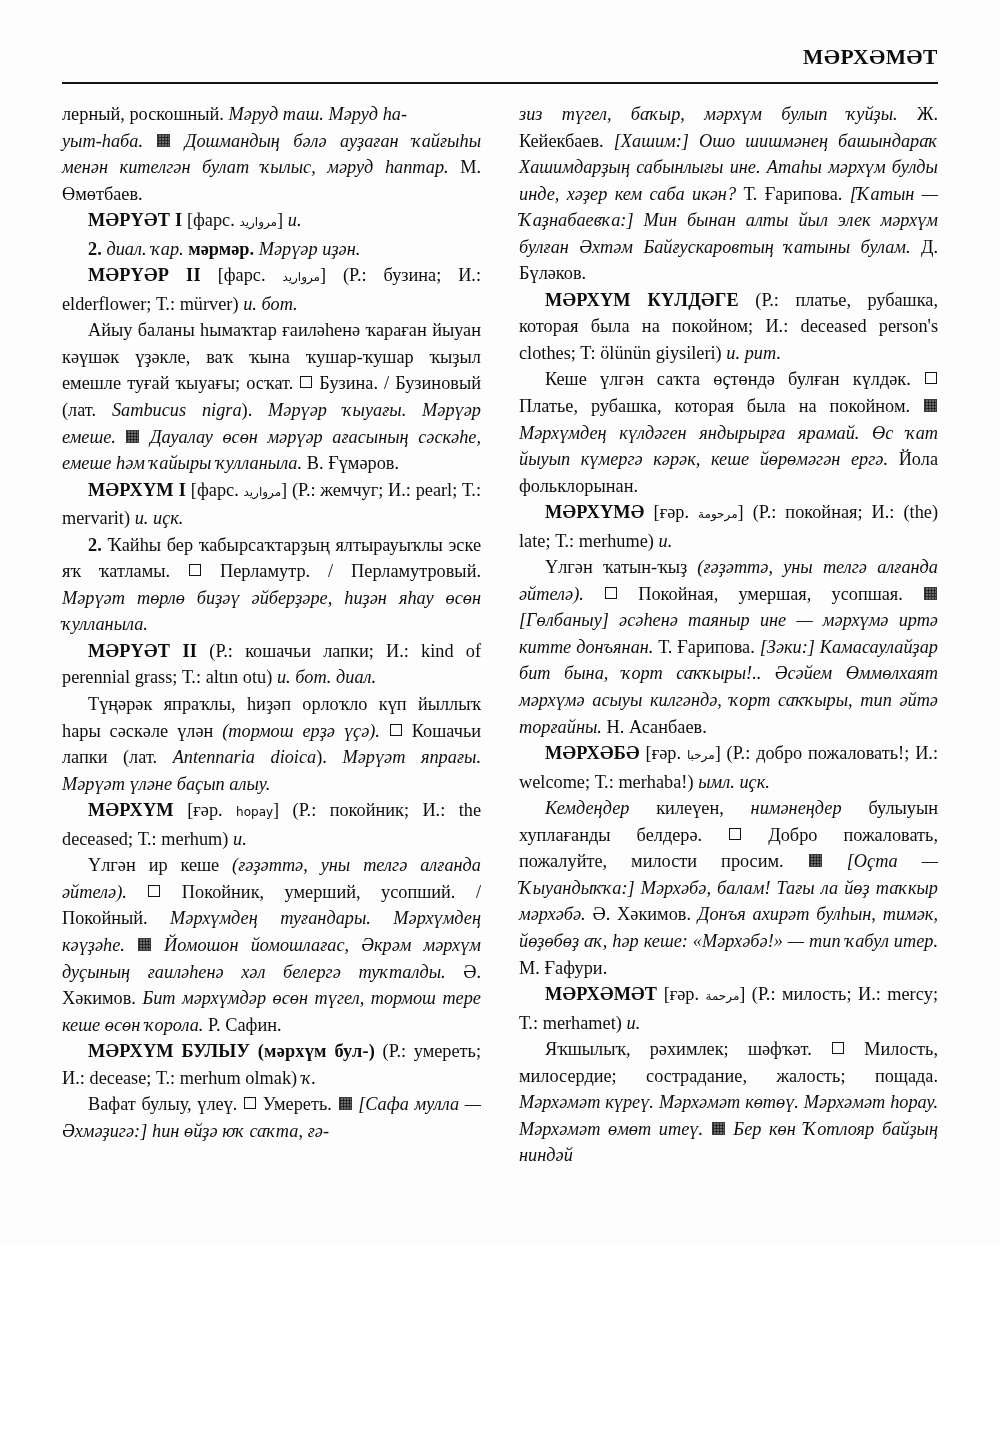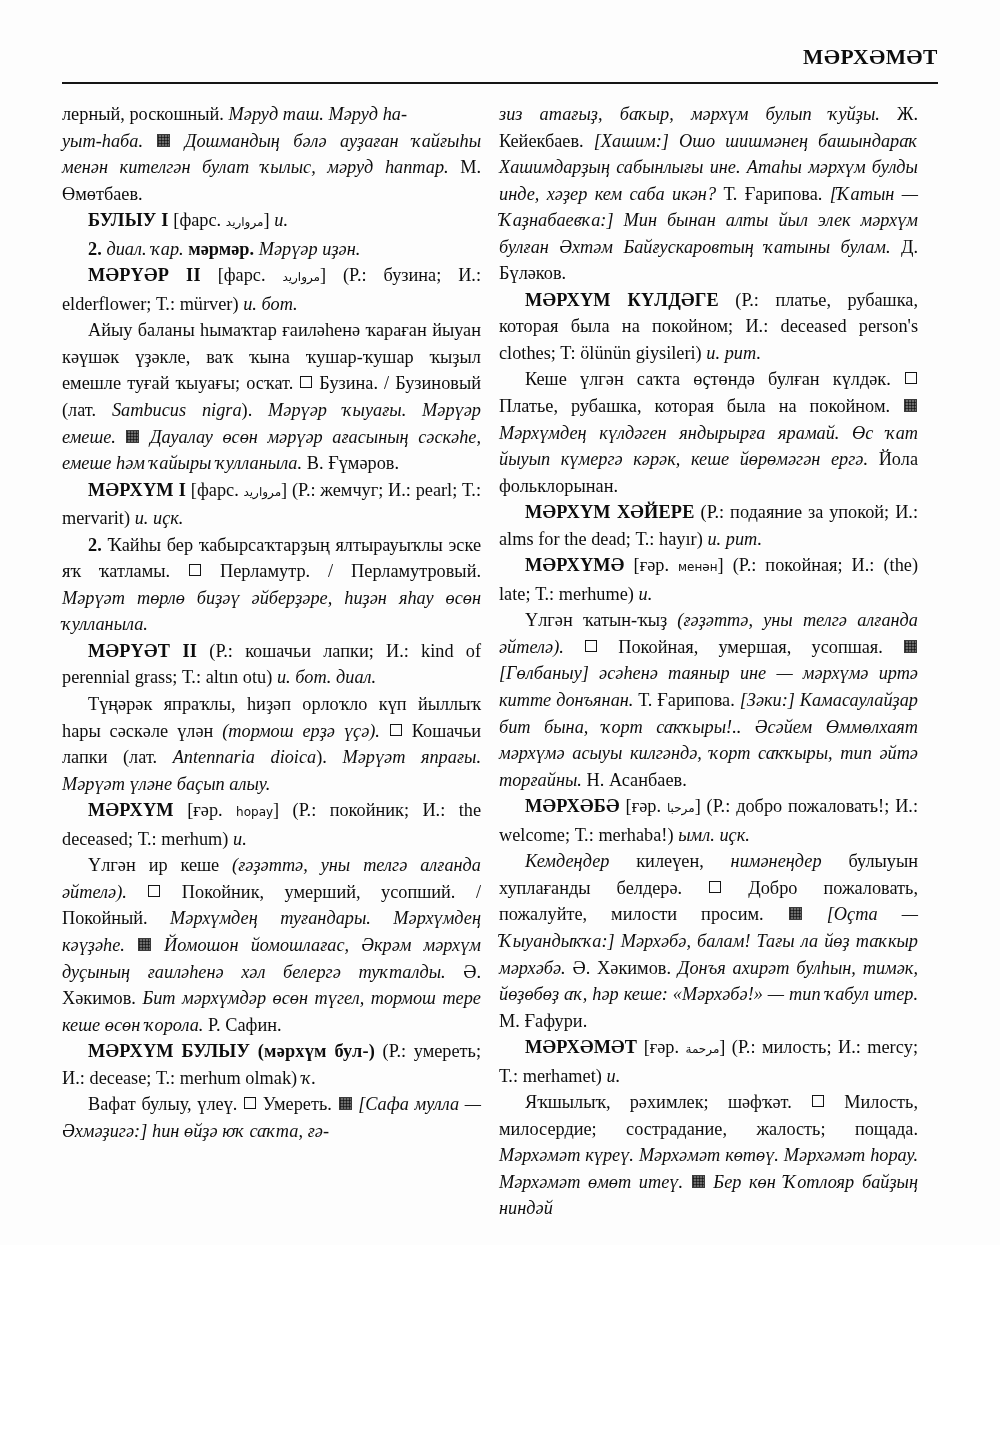--- a/index.html
+++ b/index.html
@@ -44,21 +44,21 @@
     border-top: 2.1px solid #151515;
   }
 
   
   .columns {
     position: absolute;
     left: 62px;
     top: 101px;
     width: 876px;
     display: flex;
-    gap: 18px;
+    gap: 38px;
   }
   .col {
     width: 419px;
     flex: 0 0 419px;
   }
 
   .para {
     margin: 0;
     font-size: 18.3px;
     line-height: 26.55px;
@@ -141,21 +141,21 @@
     <div class="running-head">МӘРХӘМӘТ</div>
     <div class="head-rule"></div>
   </div>
 
   <div class="columns">
 
     <div class="col">
 
       <p class="para cont">лepный, роскошный. <span class="it">Мәруд таш. Мәруд hа-<br>уыт-hаба.</span> <span class="sq-fill"></span> <span class="it">Дошмандың бәлә ауҙаған ҡайғыhы менән кителгән булат ҡылыс, мәруд hаптар.</span> М. Өмөтбаев.</p>
 
-      <p class="para entry"><span class="hw">БУЛЫУ I</span> [фарс. <span class="ar">مروارید</span>] <span class="it">и.</span></p>
+      <p class="para entry"><span class="hw">МӘРҮӘТ I</span> [фарс. <span class="ar">مروارید</span>] <span class="it">и.</span></p>
 
 
       <p class="para entry"><span class="numb">2.</span> <span class="it">диал. ҡар.</span> <span class="sub">мәрмәр.</span> <span class="it">Мәрүәр иҙән.</span></p>
 
       <p class="para entry"><span class="hw">МӘРҮӘР II</span> [фарс. <span class="ar">مروارید</span>] (Р.: бузина; И.: elderflower; Т.: mürver) <span class="it">и. бот.</span></p>
 
       <p class="para entry">Айыу баланы hымаҡтар ғаиләhенә ҡараған йыуан кәүшәк үҙәкле, ваҡ ҡына ҡушар-ҡушар ҡыҙыл емешле туғай ҡыуағы; осҡат. <span class="sq-open"></span> Бузина. / Бузиновый (лат. <span class="it">Sambucus nigra</span>). <span class="it">Мәрүәр ҡыуағы. Мәрүәр емеше.</span> <span class="sq-fill"></span> <span class="it">Дауалау өсөн мәрүәр ағасының сәскәhе, емеше hәм ҡайыры ҡулланыла.</span> В. Ғүмәров.</p>
 
       <p class="para entry"><span class="hw">МӘРХҮМ I</span> [фарс. <span class="ar">مروارید</span>] (Р.: жемчуг; И.: pearl; Т.: mervarit) <span class="it">и. иҫк.</span></p>
 
@@ -171,30 +171,29 @@
       <p class="para entry">Үлгән ир кеше <span class="it">(ғәҙәттә, уны телгә алғанда әйтелә).</span> <span class="sq-open"></span> Покойник, умерший, усопший. / Покойный. <span class="it">Мәрхүмдең туғандары. Мәрхүмдең кәүҙәhе.</span> <span class="sq-fill"></span> <span class="it">Йомошон йомошлағас, Әкрәм мәрхүм дуҫының ғаиләhенә хәл белергә туҡталды.</span> Ә. Хәкимов. <span class="it">Бит мәрхүмдәр өсөн түгел, тормош тере кеше өсөн ҡорола.</span> Р. Сафин.</p>
 
       <p class="para entry"><span class="hw">МӘРХҮМ БУЛЫУ (мәрхүм бул-)</span> (Р.: умереть; И.: decease; Т.: merhum olmak) <span class="it">ҡ.</span></p>
 
       <p class="para entry">Вафат булыу, үлеү. <span class="sq-open"></span> Умереть. <span class="sq-fill"></span> <span class="it">[Сафа мулла — Әхмәҙигә:] hин өйҙә юҡ саҡта, ғә-</span></p>
 
     </div>
 
     <div class="col">
 
-      <p class="para cont"><span class="it">зиз атағыҙ, баҡыр, мәрхүм булып ҡуйҙы.</span> Ж. Кейекбаев. <span class="it">[Хашим:] Ошо шишмәнең башындараҡ Хашимдарҙың сабынлығы ине. Атаhы мәрхүм булды инде, хәҙер кем саба икән?</span> Т. Ғарипова. <span class="it">[Ҡатын — Ҡаҙнабаевҡа:] Мин бынан алты йыл элек мәрхүм булған Әхтәм Байғускаровтың ҡатыны булам.</span> Д. Бүләков.</p>
+      <p class="para cont"><span class="it">зиз түгел, баҡыр, мәрхүм булып ҡуйҙы.</span> Ж. Кейекбаев. <span class="it">[Хашим:] Ошо шишмәнең башындараҡ Хашимдарҙың сабынлығы ине. Атаhы мәрхүм булды инде, хәҙер кем саба икән?</span> Т. Ғарипова. <span class="it">[Ҡатын — Ҡаҙнабаевҡа:] Мин бынан алты йыл элек мәрхүм булған Әхтәм Байғускаровтың ҡатыны булам.</span> Д. Бүләков.</p>
 
       <p class="para entry"><span class="hw">МӘРХҮМ КҮЛДӘГЕ</span> (Р.: платье, рубашка, которая была на покойном; И.: deceased person's clothes; T: ölünün giysileri) <span class="it">и. рит.</span></p>
 
       <p class="para entry">Кеше үлгән саҡта өҫтөндә булған күлдәк. <span class="sq-open"></span> Платье, рубашка, которая была на покойном. <span class="sq-fill"></span> <span class="it">Мәрхүмдең күлдәген яндырырға ярамай. Өс ҡат йыуып күмергә кәрәк, кеше йөрөмәгән ергә.</span> Йола фольклорынан.</p>
 
-      <p class="para entry"><span class="hw">МӘРХҮМ ХӘЙЕРЕ</span> (Р.: подаяние за упокой; И.: alms for the dead; Т.: hayır) <span class="it">и. рит.</span></p>
-
-
-      <p class="para entry"><span class="hw">МӘРХҮМӘ</span> [ғәр. <span class="ar">менән</span>] (Р.: покойная; И.: (the) late; Т.: merhume) <span class="it">и.</span></p>
+
+
+      <p class="para entry"><span class="hw">МӘРХҮМӘ</span> [ғәр. <span class="ar">مرحومة</span>] (Р.: покойная; И.: (the) late; Т.: merhume) <span class="it">и.</span></p>
 
       <p class="para entry">Үлгән ҡатын-ҡыҙ <span class="it">(ғәҙәттә, уны телгә алғанда әйтелә).</span> <span class="sq-open"></span> Покойная, умершая, усопшая. <span class="sq-fill"></span> <span class="it">[Гөлбаныу] әсәhенә таяныр ине — мәрхүмә иртә китте донъянан.</span> Т. Ғарипова. <span class="it">[Зәки:] Камасаулайҙар бит бына, ҡорт саҡҡыры!.. Әсәйем Өммөлхаят мәрхүмә асыуы килгәндә, ҡорт саҡҡыры, тип әйтә торғайны.</span> Н. Асанбаев.</p>
 
       <p class="para entry"><span class="hw">МӘРХӘБӘ</span> [ғәр. <span class="ar">مرحبا</span>] (Р.: добро пожаловать!; И.: welcome; Т.: merhaba!) <span class="it">ымл. иҫк.</span></p>
 
       <p class="para entry"><span class="it">Кемдеңдер</span> килеүен, <span class="it">нимәнеңдер</span> булыуын хуплағанды белдерә. <span class="sq-open"></span> Добро пожаловать, пожалуйте, милости просим. <span class="sq-fill"></span> <span class="it">[Оҫта — Ҡыуандыҡҡа:] Мәрхәбә, балам! Тағы ла йөҙ таҡкыр мәрхәбә.</span> Ә. Хәкимов. <span class="it">Донъя ахирәт булhын, тимәк, йөҙөбөҙ аҡ, hәр кеше: «Мәрхәбә!» — тип ҡабул итер.</span> М. Ғафури.</p>
 
       <p class="para entry"><span class="hw">МӘРХӘМӘТ</span> [ғәр. <span class="ar">مرحمة</span>] (Р.: милость; И.: mercy; Т.: merhamet) <span class="it">и.</span></p>
 
       <p class="para entry">Яҡшылыҡ, рәхимлек; шәфҡәт. <span class="sq-open"></span> Милость, милосердие; сострадание, жалость; пощада. <span class="it">Мәрхәмәт күреү. Мәрхәмәт көтөү. Мәрхәмәт hорау. Мәрхәмәт өмөт итеү.</span> <span class="sq-fill"></span> <span class="it">Бер көн Ҡотлояр байҙың ниндәй</span></p>

